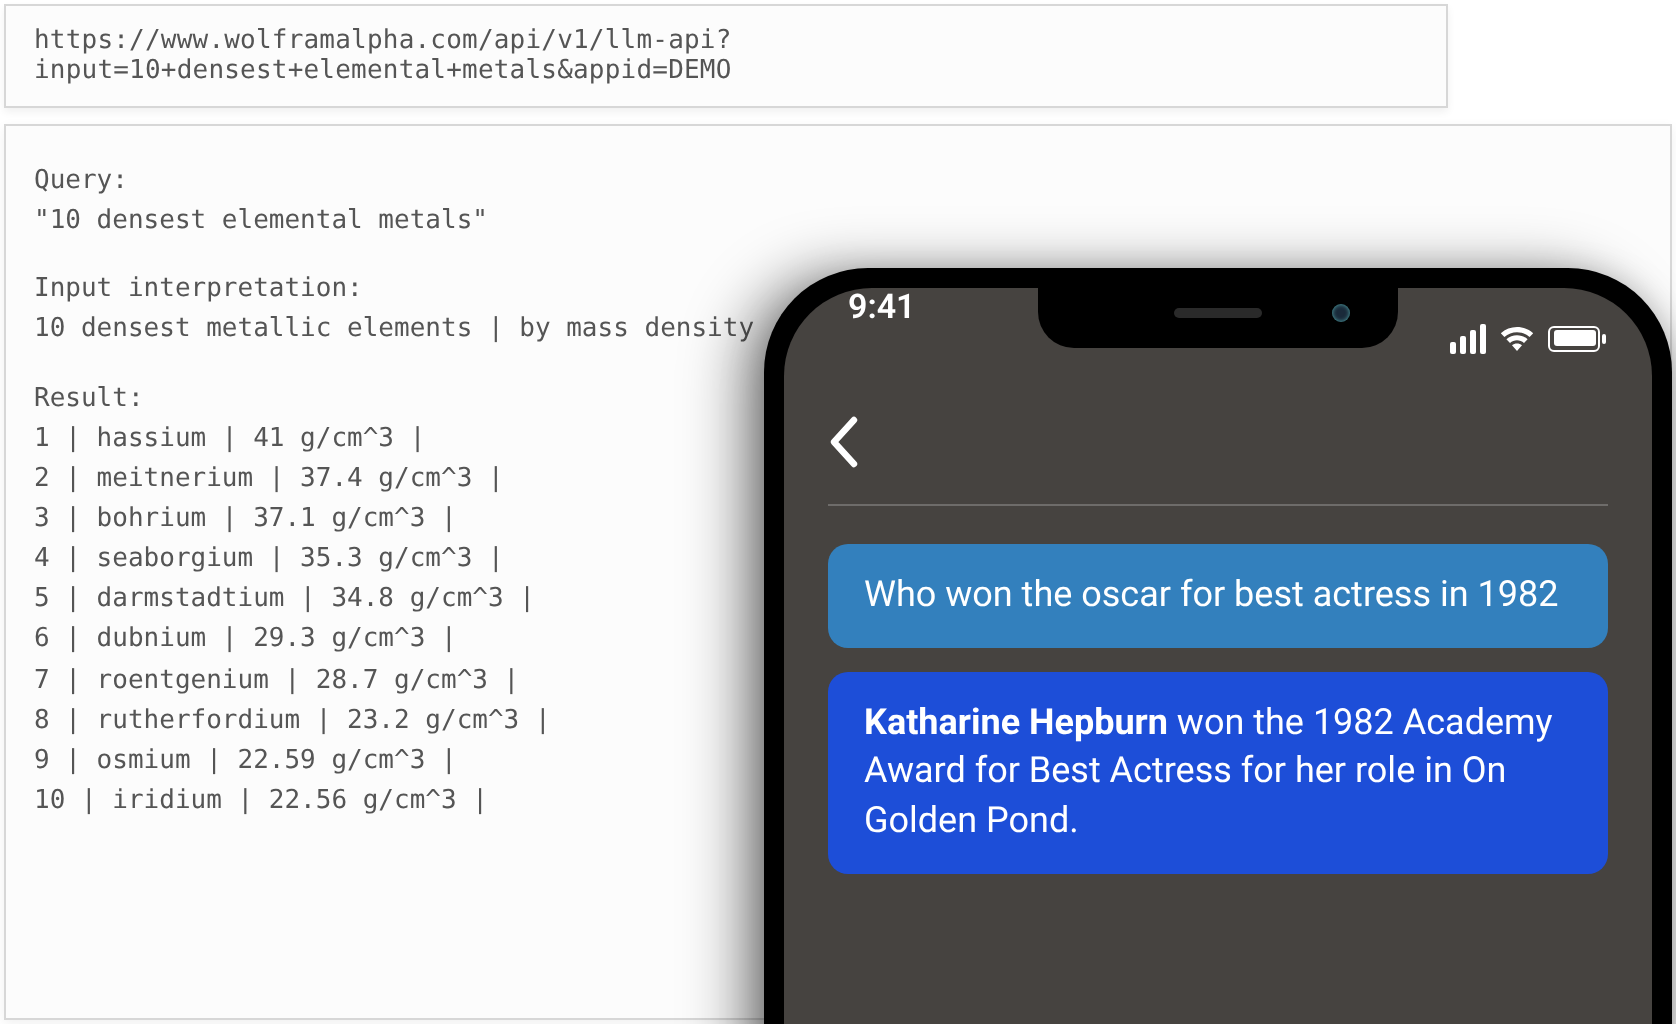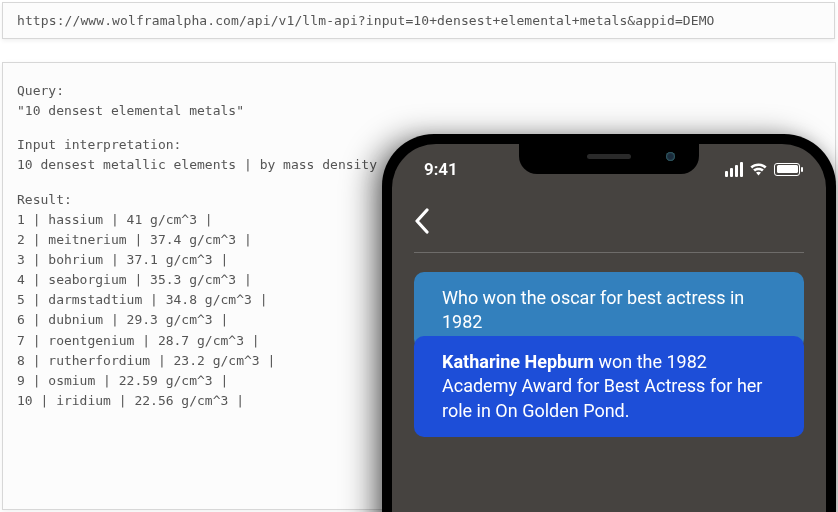--- a/index.html
+++ b/index.html
@@ -7,21 +7,21 @@
     width: 838px;
     height: 512px;
     background: #fff;
     font-family: ui-monospace, SFMono-Regular, Menlo, Monaco, Consolas, monospace;
     position: relative;
     overflow: hidden;
   }
   .url-box {
     position: absolute;
     left: 2px; top: 2px;
-    width: 833px;
+    width: 722px;
     border: 1px solid #d7d7d7;
     background: #fcfcfc;
     padding: 10px 14px;
     font-size: 13px;
     color: #555;
     letter-spacing: 0.1px;
     box-shadow: 0 2px 4px rgba(0,0,0,0.06);
   }
   .result-box {
     position: absolute;
@@ -68,21 +68,21 @@
     width: 44px; height: 5px; background:#2a2a2a; border-radius: 3px;
   }
   .notch .cam {
     position: absolute; top: 8px; right: 24px;
     width: 9px; height: 9px; background:#1a2a3a; border-radius:50%;
     box-shadow: inset 0 0 2px #5aa;
   }
   .statusbar {
     position: absolute; top: 0; left: 0; right: 0;
     height: 50px;
-    display: flex; justify-content: space-between; align-items: center;
+    display: flex; justify-content: space-between; 
     padding: 0 26px;
     color: #fff;
     font-family: -apple-system, BlinkMacSystemFont, "Segoe UI", Roboto, sans-serif;
     font-size: 17px; font-weight: 600;
   }
   .status-left { padding-left: 6px; }
   .status-right { display: flex; align-items: center; gap: 6px; }
   .sig-bars { display: flex; align-items: flex-end; gap: 2px; }
   .sig-bars span { width: 3px; background:#fff; border-radius:1px; display:block; }
   .sig-bars span:nth-child(1){height:6px;}
@@ -107,21 +107,21 @@
     line-height:1;
     cursor: pointer;
   }
   .divider {
     position: absolute; top: 108px; left: 22px; right: 22px;
     height: 1px; background: rgba(255,255,255,0.22);
   }
   .bubble {
     position: absolute;
     left: 22px; right: 22px;
-    padding: 14px 28px;
+    padding: 14px 18px;
     border-radius: 10px;
     color: #fff;
     font-family: -apple-system, BlinkMacSystemFont, "Segoe UI", Roboto, sans-serif;
     font-size: 18px;
     line-height: 1.35;
   }
   .bubble.user { top: 128px; background: #3380bd; }
   .bubble.bot { top: 192px; background: #1d4ed8; }
   .bubble.bot b { font-weight: 700; }
 </style>

